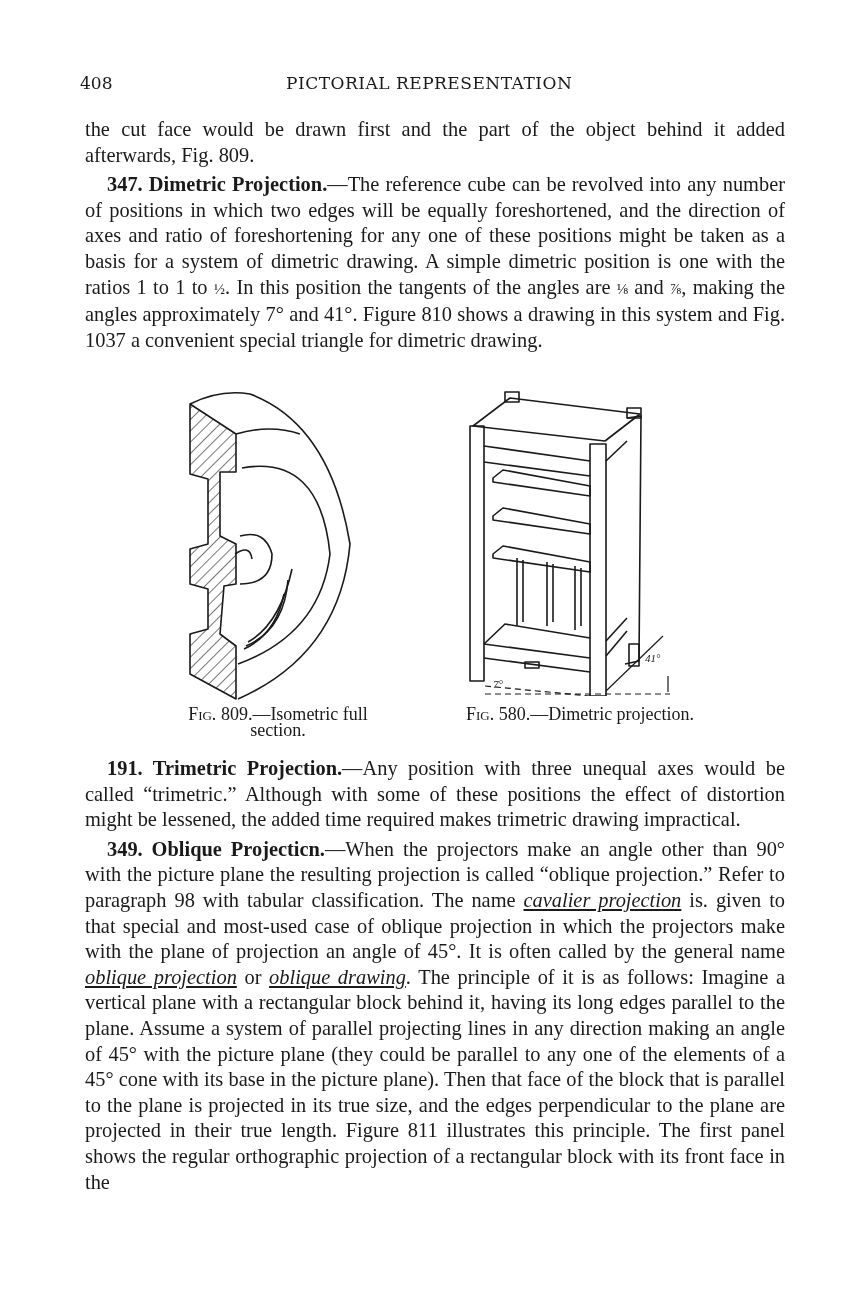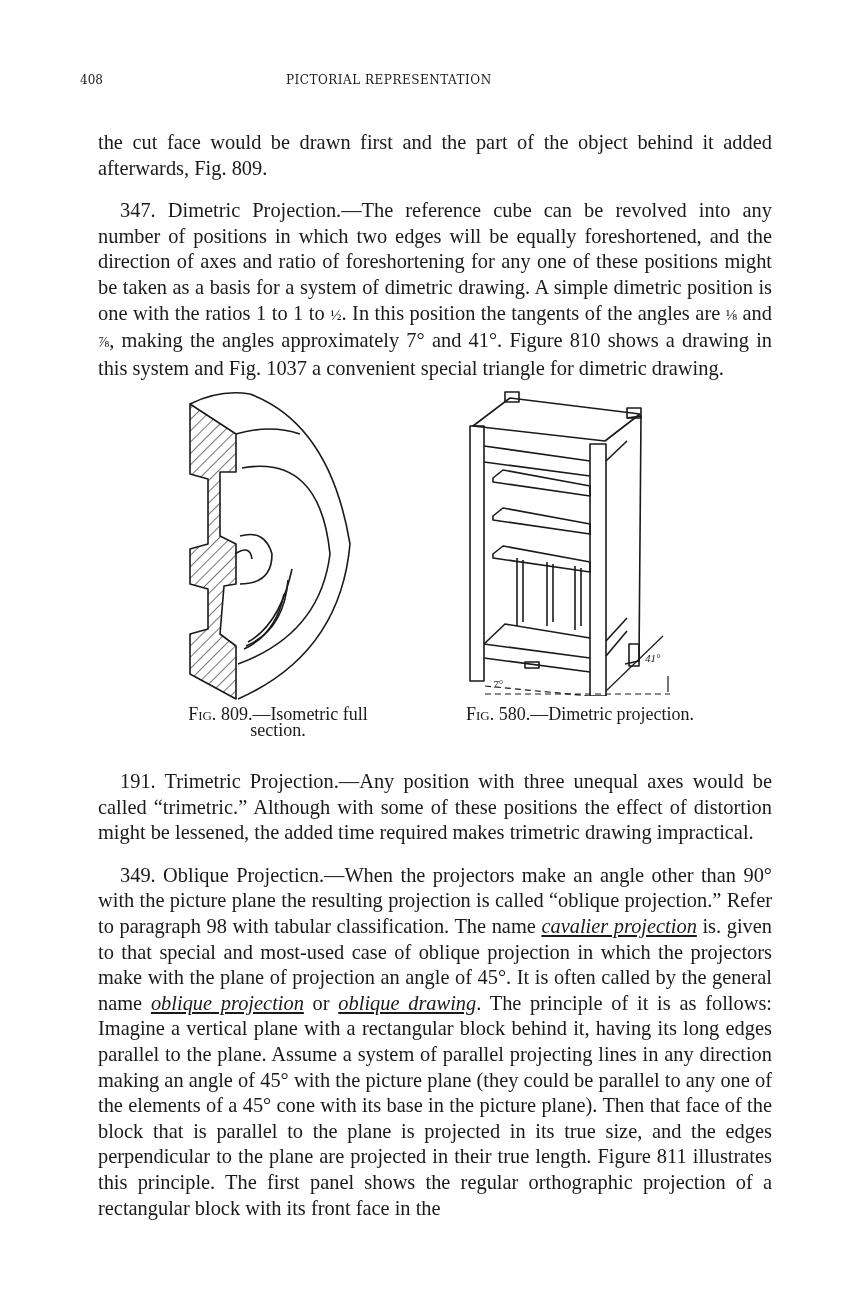--- a/index.html
+++ b/index.html
@@ -1,26 +1,26 @@
 <!DOCTYPE html>
 <html><head>
 <meta charset="utf-8">
 <style>
   html, body { margin: 0; padding: 0; background: #ffffff; }
   body { width: 865px; height: 1308px; position: relative; overflow: hidden; color: #1a1a1a;
          font-family: "DejaVu Serif", "Liberation Serif", serif; }
   .page { position: absolute; left: 0; top: 0; width: 865px; height: 1308px; }
-  .header { position: absolute; top: 73px; left: 80px; width: 710px; height: 24px; font-size: 12px; }
+  .header { position: absolute; top: 73px; left: 80px; width: 710px; height: 24px; font-size: 17px; }
   .page-num { position: absolute; left: 0; top: 0; }
   .running-head { position: absolute; left: 206px; top: 0; letter-spacing: 0.5px; }
   .text { position: absolute; left: 81px; width: 708px; font-family: "Liberation Serif", serif;
           font-size: 20.4px; line-height: 25.6px; text-align: justify; }
-  .text p { margin: 17px; }
+  .text p { margin: 4px; }
   .indent { text-indent: 22px; }
-  .b { font-weight: normal; }
+  .b { font-weight: bold; }
   .i { font-style: italic; text-decoration: underline; }
   .frac { font-size: 15px; }
   .block1 { top: 113px; }
   .block2 { top: 752px; }
   .fig { position: absolute; }
   .fig svg { display: block; }
   .caption { position: absolute; font-family: "Liberation Serif", serif; font-size: 18px;
              line-height: 16px; text-align: center; }
   .sc { font-variant: small-caps; }
 </style>

